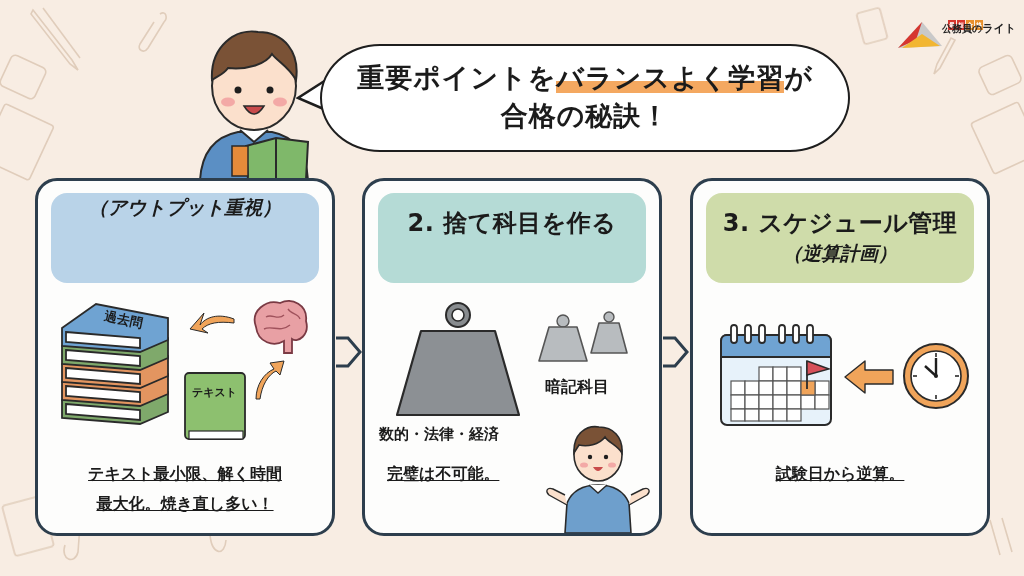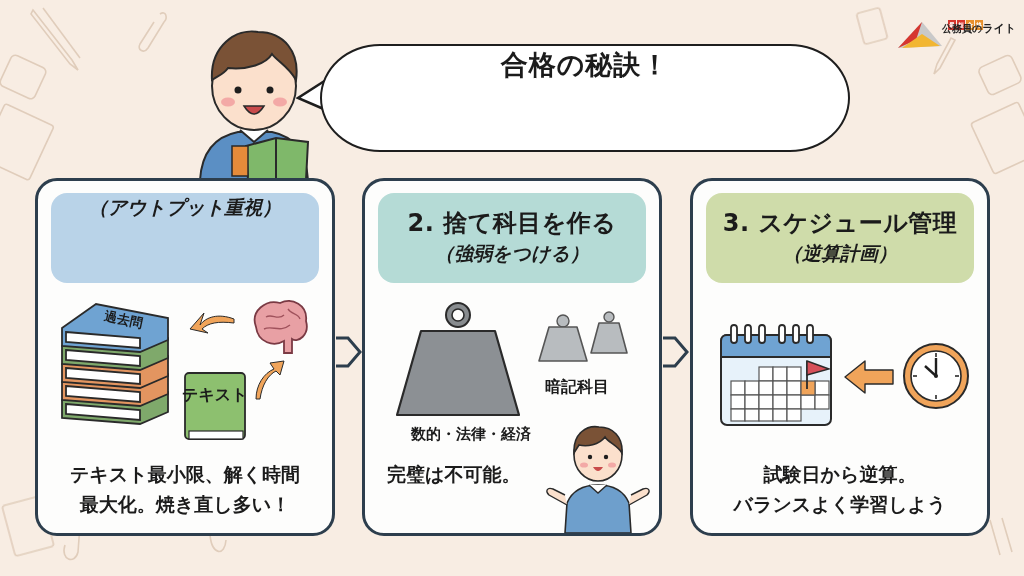--- a/index.html
+++ b/index.html
@@ -37,21 +37,21 @@
       position:absolute; top:178px; width:300px; height:358px;
       background:#fdfdfc; border:3px solid #2d3e4d; border-radius:22px; box-sizing:border-box;
     }
     .card .head {
       position:absolute; left:13px; top:12px; right:13px; height:90px; border-radius:16px;
       text-align:center;
     }
     .card .head .t { font-size:24px; font-weight:bold; margin-top:14px; line-height:32px; letter-spacing:0.5px; }
     .card .head .s { font-size:19px; font-weight:bold; line-height:28px;font-style:italic; }
     .card .body-text {
-      position:absolute; left:0; right:0; text-align:center; font-size:19px; font-weight:bold; line-height:30px;
+      position:absolute; left:0; right:0; text-align:center; font-size:16px; font-weight:bold; line-height:30px;text-decoration:underline;
     }
     .connector { position:absolute; top:330px; }
     .label { position:absolute; font-weight:bold; }
   </style>
 </head>
 <body>
 
 <svg class="bg-deco" width="1024" height="576" style="left:0;top:0;">
   <g fill="none" stroke="#dcc7b4" stroke-width="1.6" opacity="0.85">
 
@@ -106,20 +106,21 @@
 
   <path d="M60 162 L58 128 L88 120 L120 124 L118 162 Z" fill="#7fb86a" stroke="#2a2a2a" stroke-width="2"></path>
   <path d="M88 120 L88 162" stroke="#2a2a2a" stroke-width="2"></path>
   <rect x="44" y="128" width="16" height="30" fill="#e58b3a" stroke="#2a2a2a" stroke-width="1.5"></rect>
 </svg>
 
 <svg class="bubble-tail" width="32" height="36">
   <path d="M30 2 L2 20 L30 32" fill="#fff" stroke="#1e1e1e" stroke-width="2.5"></path>
 </svg>
 <div class="bubble">
+  <div class="line1"><span>重要ポイントを</span><span class="hl">バランスよく学習</span><span>が</span></div>
   <div class="line2">合格の秘訣！</div>
 </div>
 
 <div class="card" style="left:35px;">
   <div class="head" style="background:#b9d3e8;">
     <div class="s">（アウトプット重視）</div>
   </div>
   <svg width="120" height="130" style="position:absolute;left:18px;top:115px;">
     <g stroke="#2a2a2a" stroke-width="1.8">
       <path d="M6 104 L34 90 L112 96 L112 116 L84 128 L6 122 Z" fill="#7fa96b"></path>
@@ -132,21 +133,21 @@
       <path d="M10 54 L84 60 L84 70 L10 64 Z" fill="#fff"></path>
       <path d="M6 32 L40 8 L112 22 L112 44 L84 56 L6 50 Z" fill="#6fa3d2"></path>
       <path d="M10 36 L84 42 L84 52 L10 46 Z" fill="#fff"></path>
     </g>
   </svg>
   <div class="label" style="left:66px;top:130px;font-size:13px;transform:rotate(12deg);">過去問</div>
   <svg width="64" height="72" style="position:absolute;left:145px;top:190px;">
     <rect x="2" y="2" width="60" height="66" rx="4" fill="#8dc06f" stroke="#2a2a2a" stroke-width="1.8"></rect>
     <rect x="6" y="60" width="54" height="8" fill="#fff" stroke="#2a2a2a" stroke-width="1.2"></rect>
   </svg>
-  <div class="label" style="left:144px;top:204px;font-size:16px;">テキスト</div>
+  <div class="label" style="left:154px;top:204px;font-size:11px;">テキスト</div>
   <svg width="64" height="60" style="position:absolute;left:210px;top:116px;">
     <path d="M8 30 C2 14,18 2,32 6 C44 0,60 8,58 24 C62 38,50 46,44 42 L44 56 L36 56 L36 44 C26 50,10 46,8 30 Z" fill="#e8a0a4" stroke="#7a3a44" stroke-width="1.8"></path>
     <path d="M18 20 C24 16,30 24,36 18 M16 32 C24 28,32 36,42 28 M40 12 C44 18,50 16,52 22" fill="none" stroke="#a0525c" stroke-width="1.4"></path>
   </svg>
   <svg width="50" height="30" style="position:absolute;left:150px;top:128px;">
     <path d="M46 10 C30 4,18 8,12 16 L16 4 L2 20 L20 24 L14 20 C20 14,30 12,46 14 Z" fill="#f0a45a" stroke="#2a2a2a" stroke-width="1"></path>
   </svg>
   <svg width="36" height="46" style="position:absolute;left:212px;top:176px;">
     <path d="M6 42 C6 28,14 16,24 12 L20 6 L34 4 L30 18 L26 14 C18 18,12 28,10 42 Z" fill="#f0a45a" stroke="#2a2a2a" stroke-width="1"></path>
   </svg>
@@ -156,28 +157,27 @@
   </div>
 </div>
 
 <svg class="connector" width="30" height="44" style="left:336px;">
   <path d="M0 8 L12 8 L24 22 L12 36 L0 36" fill="#f8ede3" stroke="#2d3e4d" stroke-width="3"></path>
 </svg>
 
 <div class="card" style="left:362px;">
   <div class="head" style="background:#b5dbd6;">
     <div class="t">2. 捨て科目を作る</div>
-    <div class="s">（強弱をつける）</div>
   </div>
   <svg width="130" height="122" style="position:absolute;left:28px;top:118px;">
     <circle cx="65" cy="16" r="12" fill="#888c8f" stroke="#2a2a2a" stroke-width="2"></circle>
     <circle cx="65" cy="16" r="6" fill="#fdfdfc" stroke="#2a2a2a" stroke-width="1.6"></circle>
     <path d="M28 32 L102 32 L126 116 L4 116 Z" fill="#8c9094" stroke="#2a2a2a" stroke-width="2.2" stroke-linejoin="round"></path>
   </svg>
-  <div class="label" style="left:14px;top:244px;font-size:15px;margin-left:32px;">数的・法律・経済</div>
+  <div class="label" style="left:14px;top:244px;font-size:15px;">数的・法律・経済</div>
   <svg width="100" height="60" style="position:absolute;left:170px;top:130px;">
     <circle cx="28" cy="10" r="6" fill="#b8bcbf" stroke="#555" stroke-width="1.4"></circle>
     <path d="M14 16 L42 16 L52 50 L4 50 Z" fill="#b8bcbf" stroke="#555" stroke-width="1.6" stroke-linejoin="round"></path>
     <circle cx="74" cy="6" r="5" fill="#b8bcbf" stroke="#555" stroke-width="1.4"></circle>
     <path d="M64 12 L84 12 L92 42 L56 42 Z" fill="#b8bcbf" stroke="#555" stroke-width="1.6" stroke-linejoin="round"></path>
   </svg>
   <div class="label" style="left:180px;top:196px;font-size:16px;">暗記科目</div>
   <svg width="110" height="118" style="position:absolute;left:178px;top:234px;">
     <path d="M22 118 L24 88 C30 74,42 70,55 70 C68 70,80 74,86 88 L88 118 Z" fill="#6e9fcc" stroke="#2a2a2a" stroke-width="1.6"></path>
     <path d="M46 70 L55 78 L64 70" fill="#fff" stroke="#2a2a2a" stroke-width="1.4"></path>
@@ -254,15 +254,14 @@
         <path d="M35 54 L35 58"></path>
         <path d="M12 35 L16 35"></path>
         <path d="M54 35 L58 35"></path>
     </g>
     <path d="M35 35 L35 17" stroke="#1e1e1e" stroke-width="2.4"></path>
     <path d="M35 35 L24 25" stroke="#1e1e1e" stroke-width="2.4"></path>
     <circle cx="35" cy="35" r="2" fill="#1e1e1e"></circle>
   </svg>
   <div class="body-text" style="top:278px;">
     <div>試験日から逆算。</div>
-    <div>バランスよく学習しよう</div>
   </div>
 </div>
 
 </body></html>

